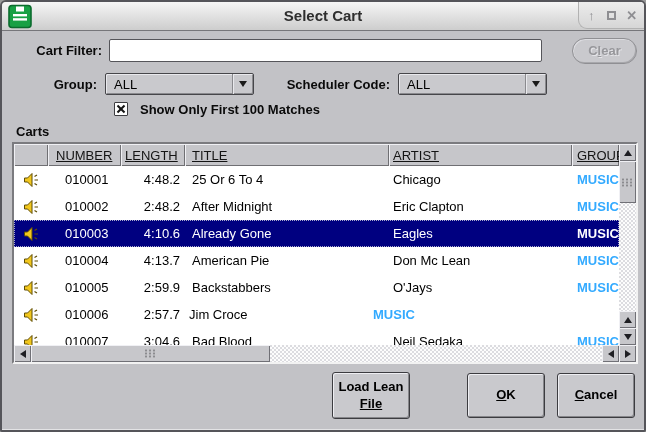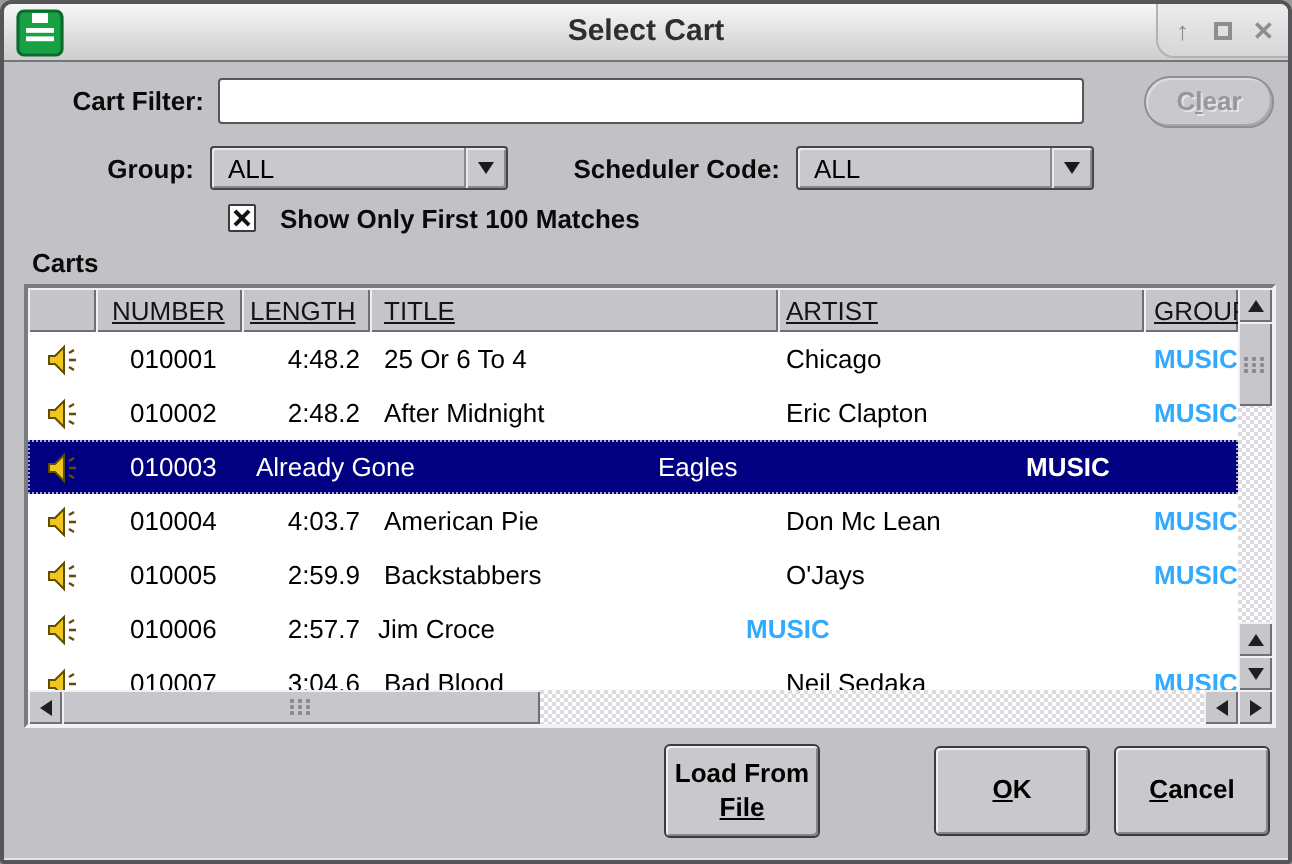--- a/index.html
+++ b/index.html
@@ -208,33 +208,34 @@
             <div class="c cg">MUSIC</div>
           </div>
           <div class="trow sel">
             <div class="c ci">
               <svg width="17" height="16" viewBox="0 0 17 16">
                 <path d="M9,1.5 L4.5,6 H1.5 V10 H4.5 L9,14.5 Z" fill="#f2c71d" stroke="#5f4d05" stroke-width="1"></path>
                 <path d="M11.5,4.5 L14,3 M11.5,8 L15,8 M11.5,11.5 L14,13" stroke="#5f4d05" stroke-width="1.2" fill="none"></path>
               </svg>
             </div>
             <div class="c cn">010003</div>
+            <div class="c cl">4:10.6</div>
             <div class="c ct">Already Gone</div>
             <div class="c ca">Eagles</div>
             <div class="c cg">MUSIC</div>
           </div>
           <div class="trow">
             <div class="c ci">
               <svg width="17" height="16" viewBox="0 0 17 16">
                 <path d="M9,1.5 L4.5,6 H1.5 V10 H4.5 L9,14.5 Z" fill="#f2c71d" stroke="#5f4d05" stroke-width="1"></path>
                 <path d="M11.5,4.5 L14,3 M11.5,8 L15,8 M11.5,11.5 L14,13" stroke="#5f4d05" stroke-width="1.2" fill="none"></path>
               </svg>
             </div>
             <div class="c cn">010004</div>
-            <div class="c cl">4:03.7</div>
+            <div class="c cl">4:13.7</div>
             <div class="c ct">American Pie</div>
             <div class="c ca">Don Mc Lean</div>
             <div class="c cg">MUSIC</div>
           </div>
           <div class="trow">
             <div class="c ci">
               <svg width="17" height="16" viewBox="0 0 17 16">
                 <path d="M9,1.5 L4.5,6 H1.5 V10 H4.5 L9,14.5 Z" fill="#f2c71d" stroke="#5f4d05" stroke-width="1"></path>
                 <path d="M11.5,4.5 L14,3 M11.5,8 L15,8 M11.5,11.5 L14,13" stroke="#5f4d05" stroke-width="1.2" fill="none"></path>
               </svg>
@@ -298,21 +299,21 @@
       <div class="sbtn h-left2">
           <span class="tri-l"></span>
         </div>
       <div class="sbtn h-right">
           <span class="tri-r"></span>
         </div>
     </div>
   </div>
 
   <div class="btn" style="left:330px;top:370px;width:78px;height:47px;">
-    <span>Load From</span>
+    <span>Load Lean</span>
     <span class="u">File</span>
   </div>
   <div class="btn" style="left:555px;top:371px;width:78px;height:45px;">
     <span><span class="u">C</span><span>ancel</span></span>
   </div>
   <div class="btn" style="left:465px;top:371px;width:78px;height:45px;">
     <span><span class="u">O</span><span>K</span></span>
   </div>
 
 </div>

